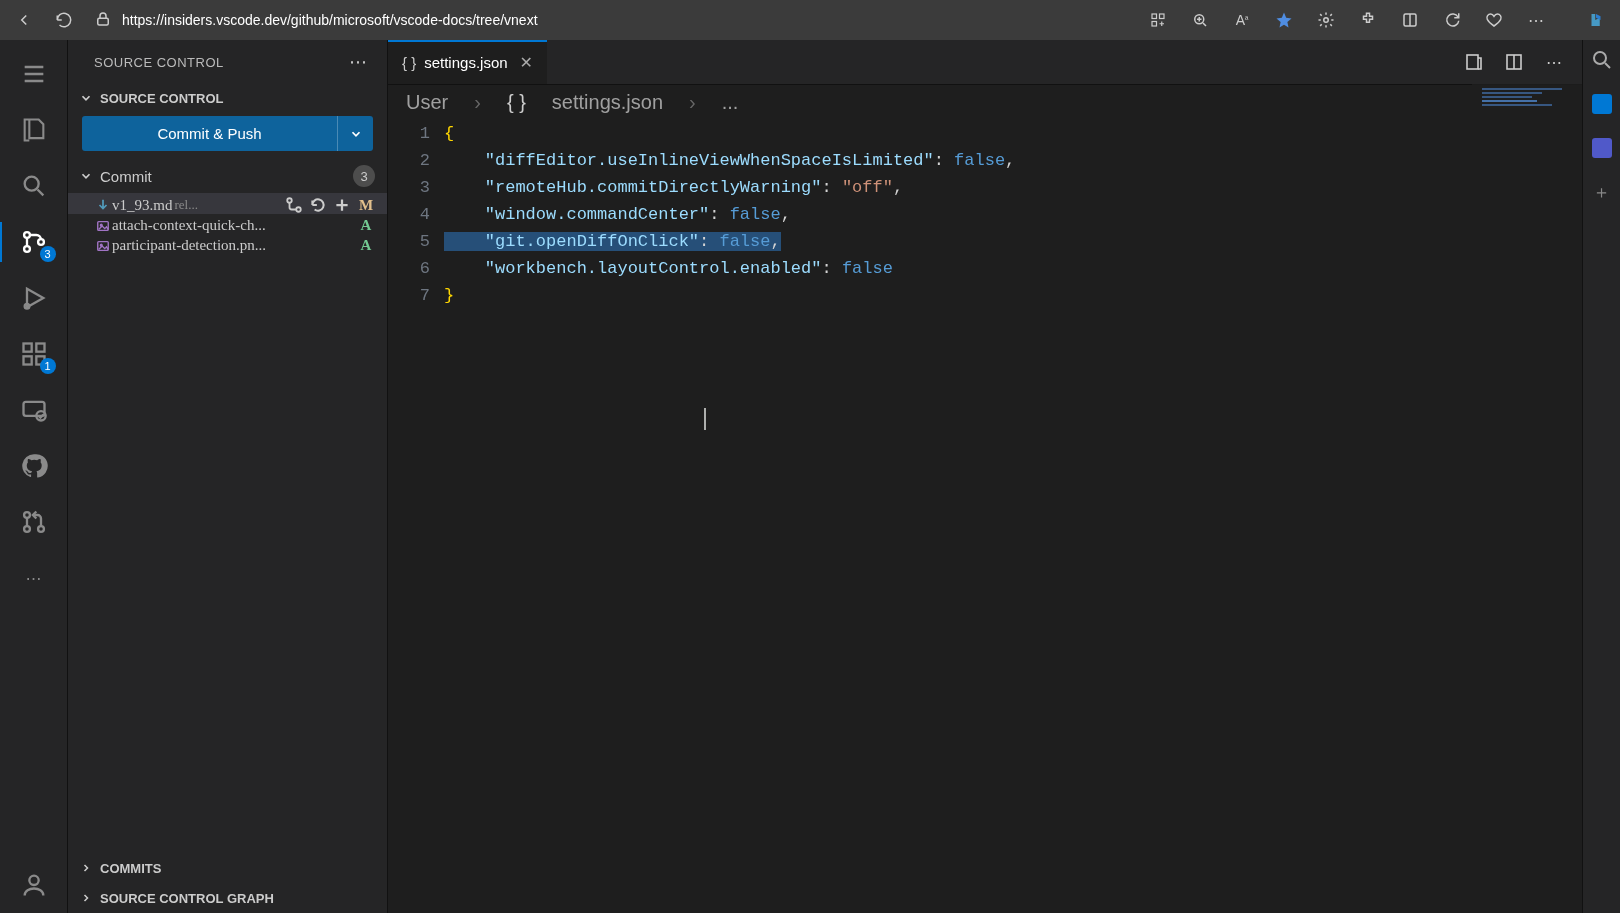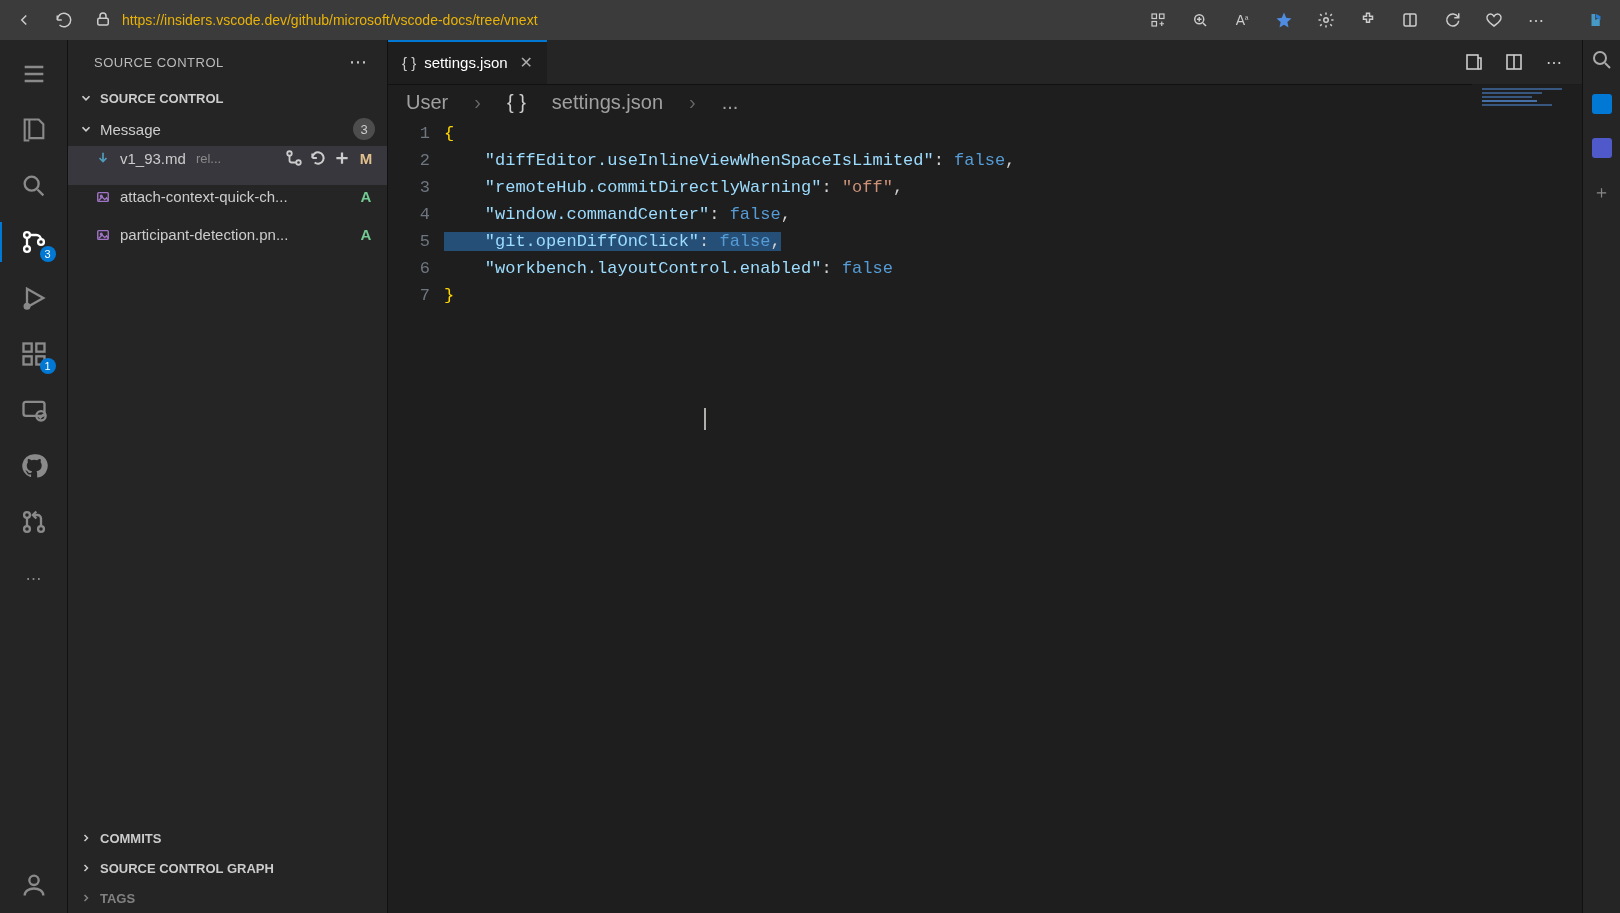--- a/index.html
+++ b/index.html
@@ -15,21 +15,21 @@
 .browser-chrome {
   height: 40px;
   background: #3b3b3b;
   display: flex;
   align-items: center;
   gap: 8px;
   padding: 0 14px;
 }
 .browser-chrome .nav-area { display:flex; align-items:center; gap:20px; }
 .browser-chrome .icon-btn { width:20px; height:20px; display:flex; align-items:center; justify-content:center; color:#ccc; cursor:pointer; }
-.browser-chrome .url-area { flex:1; display:flex; align-items:center; gap:10px; font-size:14px; color:#eab308; margin-left:12px; }
+.browser-chrome .url-area { flex:1; display:flex; align-items:center; gap:10px; font-size:14px; color:#ffffff; margin-left:12px; }
 .browser-chrome .url-area .lock { color:#ccc; font-size:13px; }
 .browser-chrome .right-icons { display:flex; align-items:center; gap:22px; }
 .browser-chrome svg { width:18px; height:18px; }
 
 .app-shell {
   display:flex;
   height: calc(913px - 40px);
   background:#1e1e1e;
   position:relative;
 }
@@ -128,25 +128,25 @@
   margin-left:auto;
   background:#4d4d4d;
   color:#ccc;
   border-radius:12px;
   min-width:22px; height:22px;
   display:flex; align-items:center; justify-content:center;
   font-size:13px;
 }
 .file-row {
   display:flex; align-items:center;
-  padding:3px 12px 18px 26px;
+  padding:3px 12px 0 26px;
   font-size:15px;
   color:#cccccc;
-  gap:8px;
-  cursor:pointer;
+  cursor:pointer;
+  font-family:Liberation Serif, serif;
 }
 .file-row.selected { background:#37373d; }
 .file-row .ficon { width:18px; display:flex; justify-content:center; color:#519aba; }
 .file-row .ficon.img { color:#a074c4; }
 .file-row .fname { white-space:nowrap; overflow:hidden; text-overflow:ellipsis; max-width:160px; }
 .file-row .fpath { color:#8a8a8a; font-size:13px; margin-left:2px; white-space:nowrap; overflow:hidden; text-overflow:ellipsis; max-width:36px; }
 .file-row .actions { margin-left:auto; display:flex; gap:6px; align-items:center; }
 .file-row .actions .ai { width:18px; height:18px; color:#ccc; display:flex; align-items:center; justify-content:center;}
 .file-row .status { color:#e2c08d; font-weight:600; width:18px;text-align:center;}
 .file-row .status.a { color:#73c991; }
@@ -375,27 +375,35 @@
       <span class="more">⋯</span>
     </div>
     <div class="section-header">
       <span class="chevron">
         <svg viewBox="0 0 16 16" fill="none" stroke="currentColor" stroke-width="2">
             <path d="M4 6l4 4 4-4"></path>
           </svg>
       </span>
       <span>SOURCE CONTROL</span>
     </div>
+    <div class="commit-row">
+      <div class="commit-btn">Commit &amp; Push</div>
+      <div class="commit-dd">
+        <svg viewBox="0 0 16 16" width="14" height="14" fill="none" stroke="currentColor" stroke-width="2">
+            <path d="M4 6l4 4 4-4"></path>
+          </svg>
+      </div>
+    </div>
     <div class="changes-header">
       <span class="chevron">
         <svg viewBox="0 0 16 16" fill="none" stroke="currentColor" stroke-width="2">
             <path d="M4 6l4 4 4-4"></path>
           </svg>
       </span>
-      <span>Message</span>
+      <span>Commit</span>
       <span class="count">3</span>
     </div>
 
     <div class="file-row selected">
       <span class="ficon">
         <svg viewBox="0 0 16 16" width="14" height="14" fill="#519aba">
             <path d="M8 2v9M4 8l4 4 4-4" stroke="#519aba" stroke-width="2" fill="none"></path>
           </svg>
       </span>
       <span class="fname">v1_93.md</span>
@@ -459,28 +467,20 @@
           </span>
         <span>COMMITS</span>
       </div>
       <div class="section-header">
         <span class="chevron">
             <svg viewBox="0 0 16 16" fill="none" stroke="currentColor" stroke-width="2">
               <path d="M6 4l4 4-4 4"></path>
             </svg>
           </span>
         <span>SOURCE CONTROL GRAPH</span>
-      </div>
-      <div class="section-header" style="opacity:0.55;">
-        <span class="chevron">
-            <svg viewBox="0 0 16 16" fill="none" stroke="currentColor" stroke-width="2">
-              <path d="M6 4l4 4-4 4"></path>
-            </svg>
-          </span>
-        <span>TAGS</span>
       </div>
     </div>
   </div>
 
   <div class="editor-area">
     <div class="tabs">
       <div class="tab">
         <span class="braces">{ }</span>
         <span>settings.json</span>
         <span class="close">✕</span>

